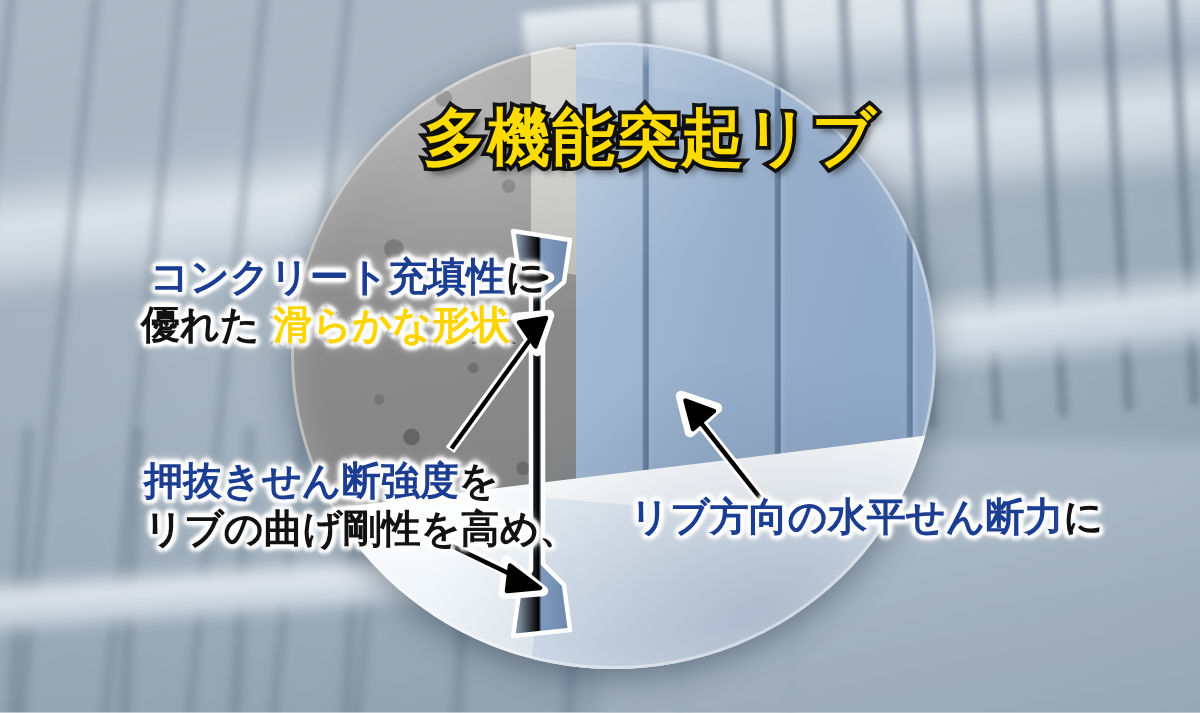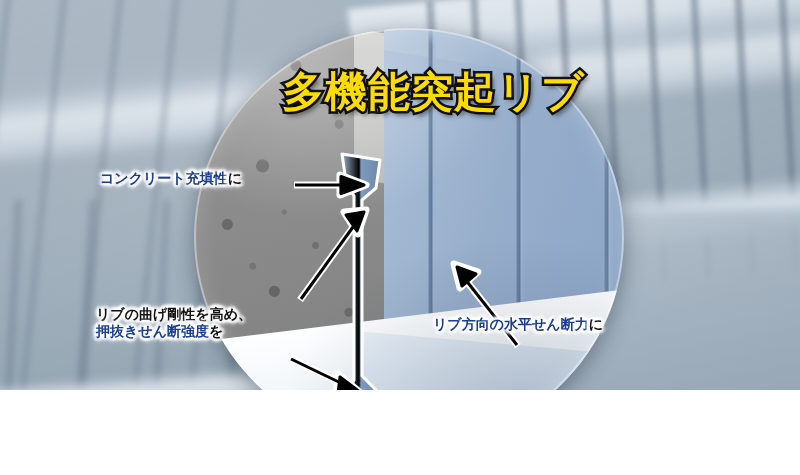--- a/index.html
+++ b/index.html
@@ -1,20 +1,20 @@
 <!DOCTYPE html>
 <html><head>
 <meta charset="utf-8">
 <style>
   html,body{margin:0;padding:0;background:#fff;}
   body{font-family:"DejaVu Sans","Liberation Sans",sans-serif;}
 
   #stage{
     position:relative;
-    width:800px;height:390px;
+    width:800px;height:475px;
     overflow:hidden;
     background:#9aa8b4;
   }
 
   
   #bg{position:absolute;inset:0;overflow:hidden;}
   #bg .photo{
     position:absolute;inset:-40px;
     background:
       
@@ -205,39 +205,39 @@
     color:#ffdc00;
     -webkit-text-stroke:5px #141414;
     paint-order:stroke fill;
     text-shadow:3px 4px 5px rgba(0,0,0,.55);
     white-space:nowrap;
   }
 
   
   .callout{position:absolute;z-index:9;white-space:nowrap;}
   .callout .line{
-    font-size:14px;font-weight:bold;line-height:1.22;
+    font-size:26px;font-weight:bold;line-height:1.22;
     color:#121212;
     text-shadow:
       -2px -2px 2px #fff, 2px -2px 2px #fff, -2px 2px 2px #fff, 2px 2px 2px #fff,
       -3px 0 3px #fff, 3px 0 3px #fff, 0 -3px 3px #fff, 0 3px 3px #fff,
        0 0 6px #fff, 0 0 9px #fff;
   }
   .blue{color:#1b3d92;}
   .yellow{
     color:#ffd400;
     -webkit-text-stroke:3px #141414;
     paint-order:stroke fill;
   }
   .black{color:#121212;}
 
   #cal-smooth{left:94px;top:170px;}
   #cal-smooth .l1{padding-left:6px;}
   #cal-stiff{left:96px;top:306px;}
-  #cal-node{left:420px;top:316px;margin-left:13px;}
+  #cal-node{left:420px;top:330px;}
 </style>
 </head>
 <body>
 
 <div id="stage">
 
   <div id="bg">
     <div class="photo"></div>
     <div class="ribs-left"></div>
     <div class="coping"></div>
@@ -328,28 +328,32 @@
       </g>
     </svg>
   </div>
 
   <div id="title">多機能突起リブ</div>
 
   <div class="callout" id="cal-smooth">
     <div class="line l1">
       <span class="blue">コンクリート充填性</span><span class="black">に</span>
     </div>
+    <div class="line">
+      <span class="black">優れた</span>
+      <span class="yellow">滑らかな形状</span>
+    </div>
   </div>
 
   <div class="callout" id="cal-stiff">
     <div class="line">
+      <span class="blue">押抜きせん断強度</span><span class="black">を</span>
+    </div>
+    <div class="line">
       <span class="black">リブの曲げ剛性を高め、</span>
-    </div>
-    <div class="line">
-      <span class="blue">押抜きせん断強度</span><span class="black">を</span>
     </div>
   </div>
 
   <div class="callout" id="cal-node">
     <div class="line">
       <span class="blue">リブ方向の水平せん断力</span><span class="black">に</span>
     </div>
   </div>
 
 </div>

